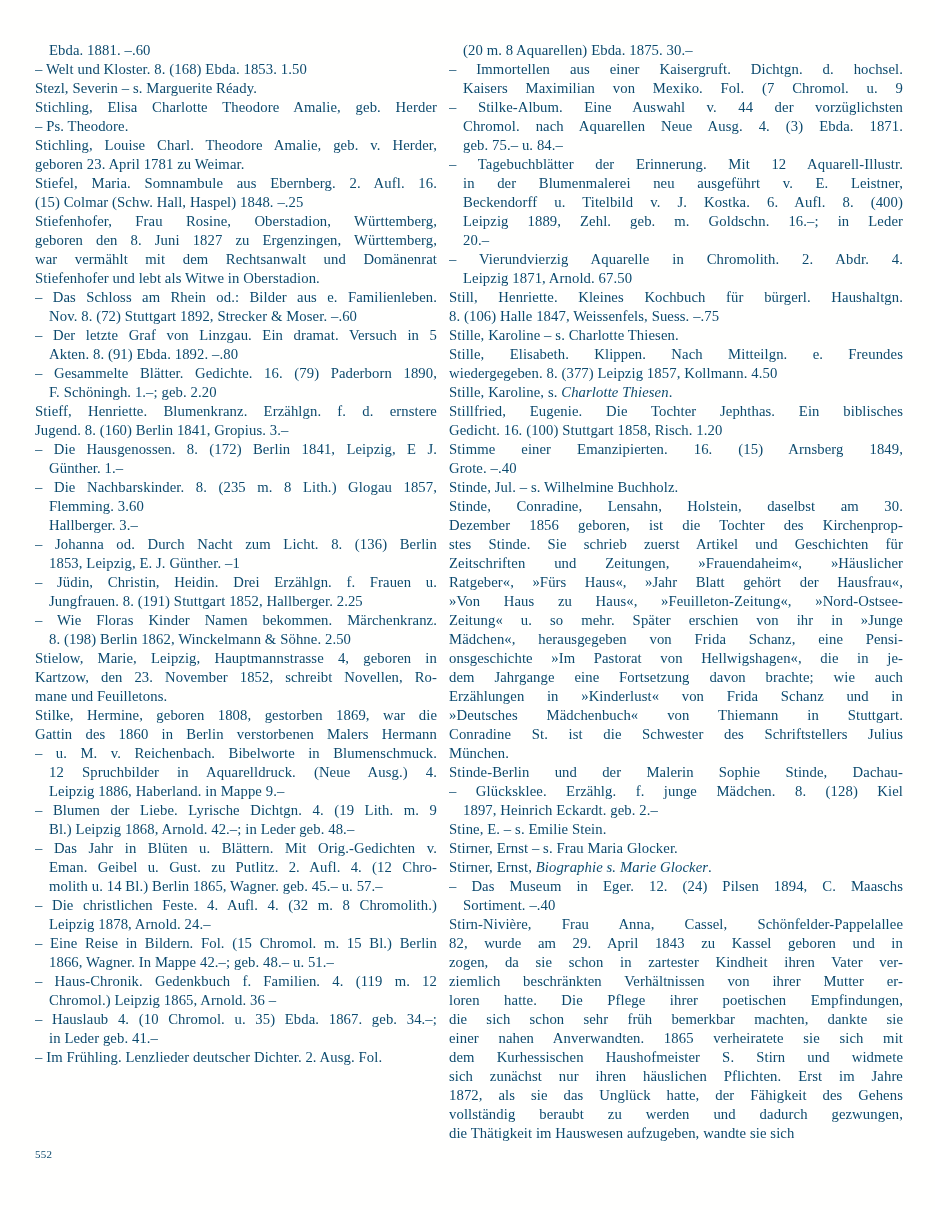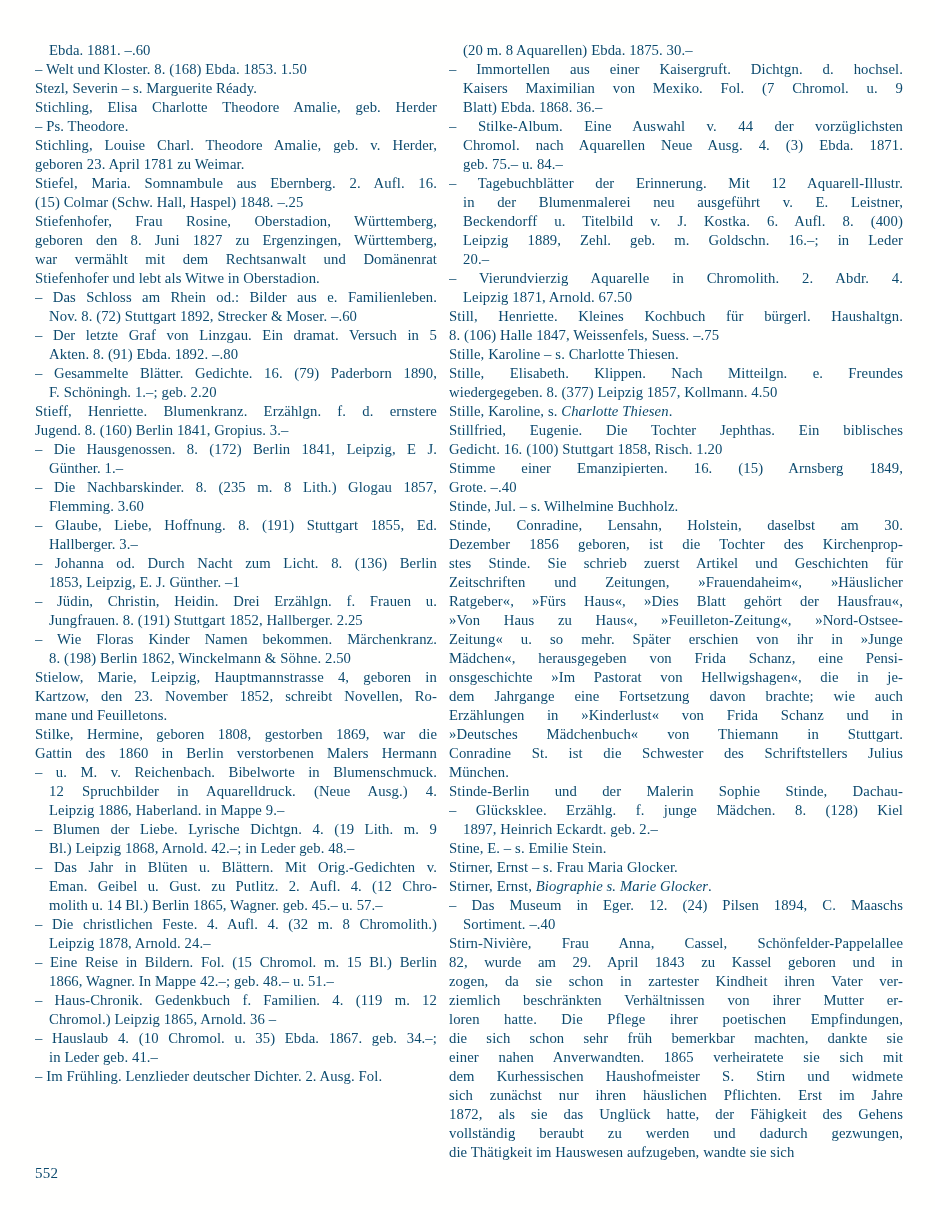--- a/index.html
+++ b/index.html
@@ -26,21 +26,21 @@
     text-align-last:justify;
     white-space:nowrap;
     overflow:hidden;
   }
   .line.last{text-align-last:left;}
   .line.ind{padding-left:14px;}
   span.b{font-weight:normal;}
   span.i{font-style:italic;}
   .page-number{
     margin-top:4px;
-    font-size:15px;
+    font-size:11px;
     line-height:14px;
     letter-spacing:0.3px;
   }
 </style>
 </head>
 <body>
 
 <div class="page">
   <div class="columns">
     <div class="col col-left">
@@ -89,21 +89,20 @@
         </div>
         <div class="entry work">
           <div class="line"><span class="n">– Die Hausgenossen. 8. (172) Berlin 1841, Leipzig, E J.</span></div>
           <div class="line last ind"><span class="n">Günther. 1.–</span></div>
         </div>
         <div class="entry work">
           <div class="line"><span class="n">– Die Nachbarskinder. 8. (235 m. 8 Lith.) Glogau 1857,</span></div>
           <div class="line last ind"><span class="n">Flemming. 3.60</span></div>
         </div>
         <div class="entry work">
-          <div class="line"><span class="n">– Glaube, Liebe, Hoffnung. 8. (191) Stuttgart 1855, Ed.</span></div>
           <div class="line last ind"><span class="n">Hallberger. 3.–</span></div>
         </div>
         <div class="entry work">
           <div class="line"><span class="n">– Johanna od. Durch Nacht zum Licht. 8. (136) Berlin</span></div>
           <div class="line last ind"><span class="n">1853, Leipzig, E. J. Günther. –1</span></div>
         </div>
         <div class="entry work">
           <div class="line"><span class="n">– Jüdin, Christin, Heidin. Drei Erzählgn. f. Frauen u.</span></div>
           <div class="line last ind"><span class="n">Jungfrauen. 8. (191) Stuttgart 1852, Hallberger. 2.25</span></div>
         </div>
@@ -154,21 +153,20 @@
           <div class="line last"><span class="n">– Im Frühling. Lenzlieder deutscher Dichter. 2. Ausg. Fol.</span></div>
         </div>
       </div>
     <div class="col col-right">
         <div class="entry cont">
           <div class="line last ind"><span class="n">(20 m. 8 Aquarellen) Ebda. 1875. 30.–</span></div>
         </div>
         <div class="entry work">
           <div class="line"><span class="n">– Immortellen aus einer Kaisergruft. Dichtgn. d. hochsel.</span></div>
           <div class="line ind"><span class="n">Kaisers Maximilian von Mexiko. Fol. (7 Chromol. u. 9</span></div>
-          <div class="line last ind"><span class="n">Blatt) Ebda. 1868. 36.–</span></div>
         </div>
         <div class="entry work">
           <div class="line"><span class="n">– Stilke-Album. Eine Auswahl v. 44 der vorzüglichsten</span></div>
           <div class="line ind"><span class="n">Chromol. nach Aquarellen Neue Ausg. 4. (3) Ebda. 1871.</span></div>
           <div class="line last ind"><span class="n">geb. 75.– u. 84.–</span></div>
         </div>
         <div class="entry work">
           <div class="line"><span class="n">– Tagebuchblätter der Erinnerung. Mit 12 Aquarell-Illustr.</span></div>
           <div class="line ind"><span class="n">in der Blumenmalerei neu ausgeführt v. E. Leistner,</span></div>
           <div class="line ind"><span class="n">Beckendorff u. Titelbild v. J. Kostka. 6. Aufl. 8. (400)</span></div>
@@ -202,21 +200,21 @@
           <div class="line last"><span class="n">Grote. –.40</span></div>
         </div>
         <div class="entry bio">
           <div class="line last"><span class="b">Stinde,</span><span class="n"> Jul. – s. Wilhelmine Buchholz.</span></div>
         </div>
         <div class="entry bio">
           <div class="line"><span class="b">Stinde,</span><span class="n"> Conradine, Lensahn, Holstein, daselbst am 30.</span></div>
           <div class="line"><span class="n">Dezember 1856 geboren, ist die Tochter des Kirchenprop-</span></div>
           <div class="line"><span class="n">stes Stinde. Sie schrieb zuerst Artikel und Geschichten für</span></div>
           <div class="line"><span class="n">Zeitschriften und Zeitungen, »Frauendaheim«, »Häuslicher</span></div>
-          <div class="line"><span class="n">Ratgeber«, »Fürs Haus«, »Dies Blatt gehört der Hausfrau«,</span></div>
+          <div class="line"><span class="n">Ratgeber«, »Fürs Haus«, »Jahr Blatt gehört der Hausfrau«,</span></div>
           <div class="line"><span class="n">»Von Haus zu Haus«, »Feuilleton-Zeitung«, »Nord-Ostsee-</span></div>
           <div class="line"><span class="n">Zeitung« u. so mehr. Später erschien von ihr in »Junge</span></div>
           <div class="line"><span class="n">Mädchen«, herausgegeben von Frida Schanz, eine Pensi-</span></div>
           <div class="line"><span class="n">onsgeschichte »Im Pastorat von Hellwigshagen«, die in je-</span></div>
           <div class="line"><span class="n">dem Jahrgange eine Fortsetzung davon brachte; wie auch</span></div>
           <div class="line"><span class="n">Erzählungen in »Kinderlust« von Frida Schanz und in</span></div>
           <div class="line"><span class="n">»Deutsches Mädchenbuch« von Thiemann in Stuttgart.</span></div>
           <div class="line"><span class="n">Conradine St. ist die Schwester des Schriftstellers Julius</span></div>
           <div class="line last"><span class="n">München.</span></div>
           <div class="line"><span class="n">Stinde-Berlin und der Malerin Sophie Stinde, Dachau-</span></div>

